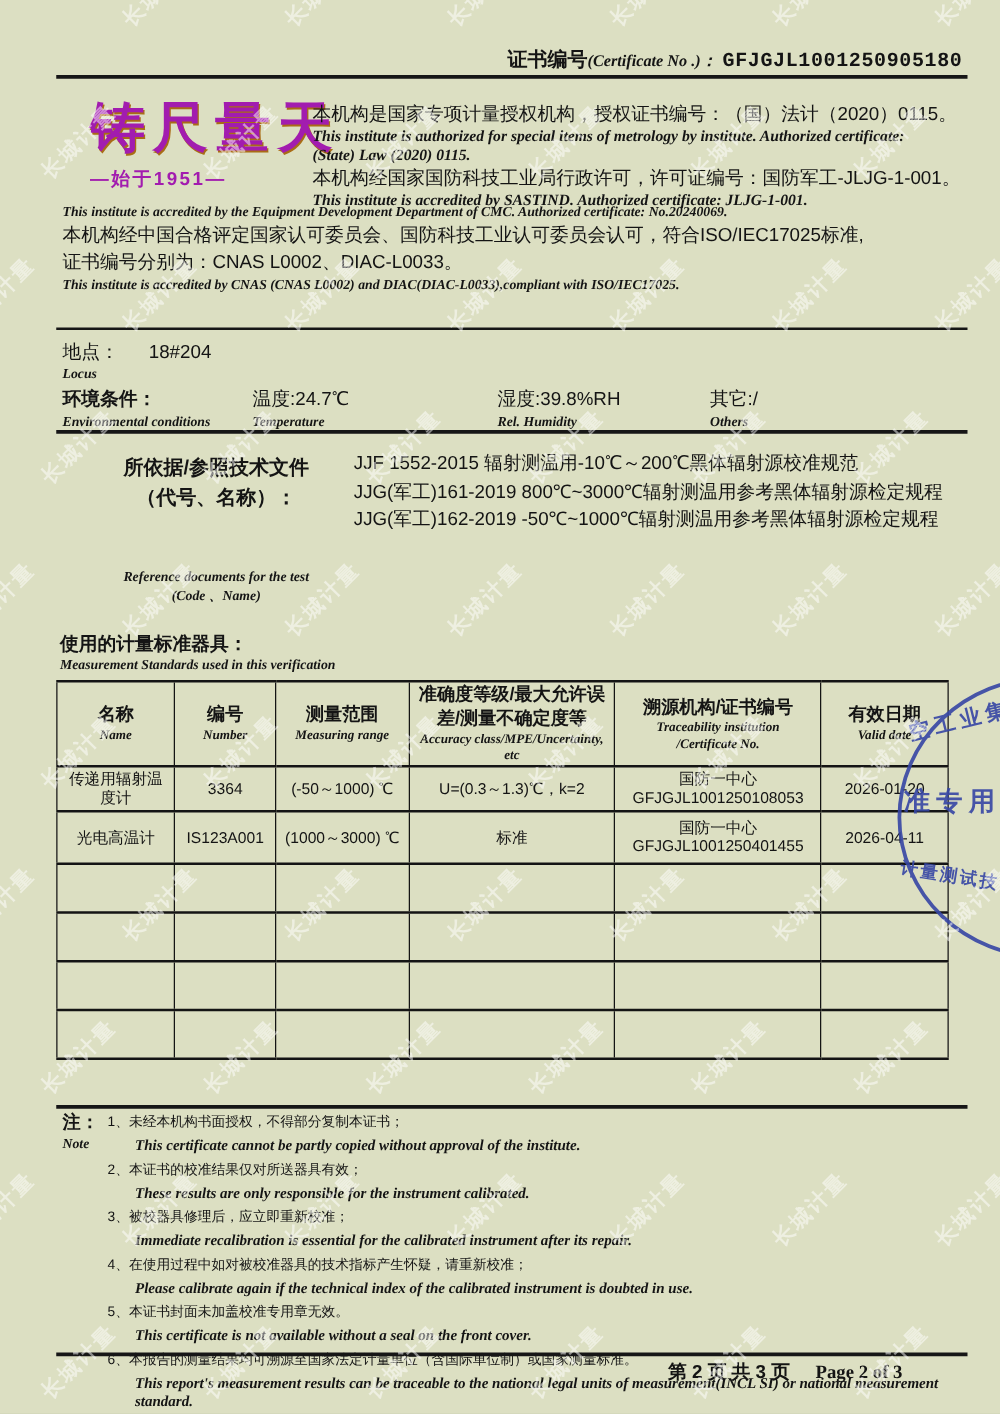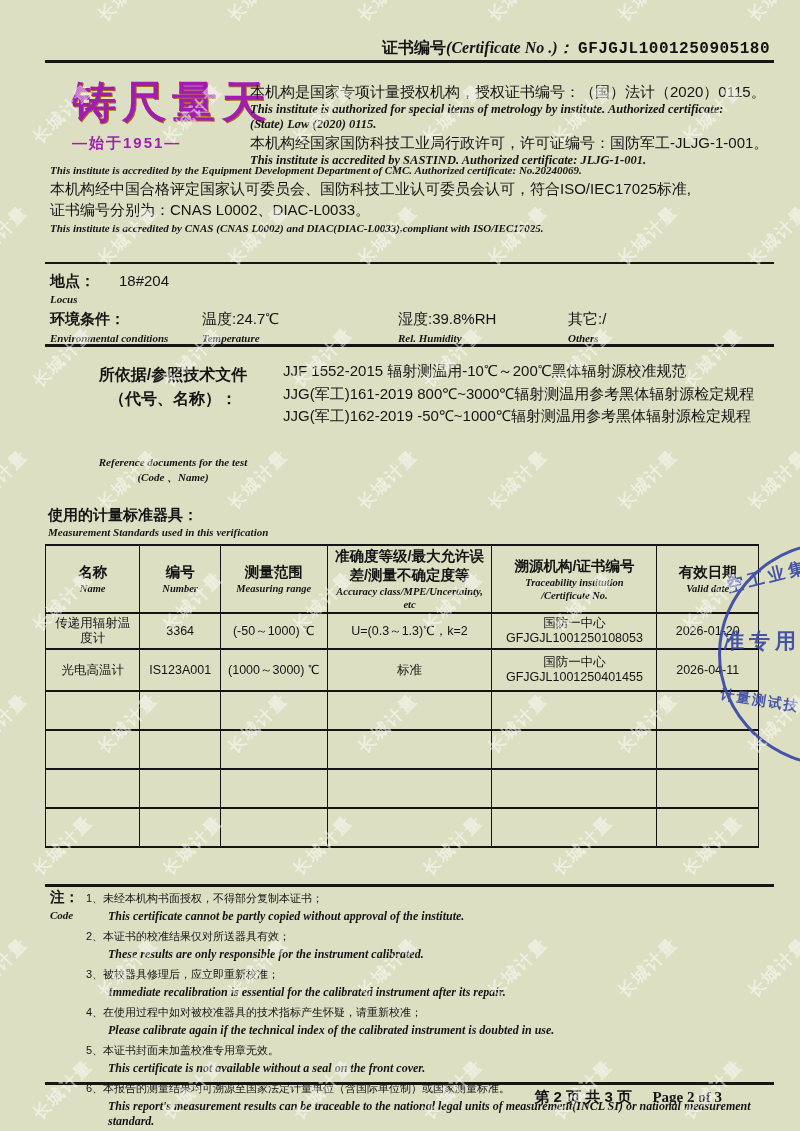--- a/index.html
+++ b/index.html
@@ -8,34 +8,34 @@
   
   #wm{position:absolute;inset:0;z-index:6;pointer-events:none;overflow:hidden;}
   .wm-tile{position:absolute;transform:rotate(-45deg);font-size:17px;font-weight:bold;color:rgba(255,255,255,0.5);letter-spacing:2px;white-space:nowrap;}
   .content{position:absolute;inset:0;z-index:2;}
   .cn{font-family:"Liberation Sans",sans-serif;}
   .en{font-family:"Liberation Serif",serif;font-style:italic;font-weight:bold;}
   .hr{position:absolute;left:45px;right:26px;background:#161616;}
   
   .certline{position:absolute;top:38px;right:30px;white-space:nowrap;}
   .certline .zh{font-weight:bold;font-size:16px;}
-  .certline .en{font-size:16px;margin-top:42px;}
+  .certline .en{font-size:13px;margin-top:42px;}
   .certline .no{font-family:Liberation Mono, monospace;font-weight:bold;font-size:16px;letter-spacing:0.5px;}
   .logo{position:absolute;left:72px;top:76px;width:200px;color:#a21caf;}
   .logo .big{font-family:"Liberation Serif",serif;font-weight:bold;font-size:44px;letter-spacing:6px;line-height:54px;text-shadow:1px 1px 0 #a96c16;}
   .logo .sub{font-size:15px;font-weight:bold;letter-spacing:2px;margin-top:4px;}
   .authR{position:absolute;left:250px;top:81px;width:530px;}
   .authR .zh{font-size:15px;line-height:21px;}
   .authR .en{font-size:12.5px;line-height:15px;}
   .authF{position:absolute;left:50px;top:162px;width:724px;}
   .authF .zh{font-size:15px;line-height:21px;}
   .authF .en{font-size:11px;line-height:16px;}
   
   .locus{position:absolute;left:50px;top:272px;}
-  .locus .zh{font-size:15px;font-weight:bold;}
+  .locus .zh{font-size:15px;font-weight:normal;}
   .locus .val{font-size:15px;margin-left:24px;font-weight:normal;}
   .locus .en{font-size:11px;margin-top:2px;}
   .env{position:absolute;left:50px;top:310px;width:724px;}
   .env .col{position:absolute;top:0;}
   .env .zh{font-size:15px;font-weight:bold;}
   .env .zh.val{font-weight:normal;}
   .env .en{font-size:11px;margin-top:3px;}
   
   .ref-label{position:absolute;left:58px;top:363px;width:230px;text-align:center;font-size:16px;font-weight:bold;line-height:24px;}
   .ref-docs{position:absolute;left:283px;top:360px;width:490px;font-size:15px;line-height:22.5px;}
@@ -315,21 +315,21 @@
       <div class="ring"></div>
       <span class="arc-top cn">空工业集</span>
       <span class="mid cn">准专用章</span>
       <span class="arc-bottom cn">计量测试技</span>
     </div>
 
     <div class="hr" style="top:884px;height:3px;"></div>
 
     <div class="note-label">
       <div class="zh cn">注：</div>
-      <div class="en">Code</div>
+      <div class="en">Note</div>
     </div>
     <div class="notes">
         <div class="note-item">
           <div class="zh cn">1、未经本机构书面授权，不得部分复制本证书；</div>
           <div class="en">This certificate cannot be partly copied without approval of the institute.</div>
         </div>
         <div class="note-item">
           <div class="zh cn">2、本证书的校准结果仅对所送器具有效；</div>
           <div class="en">These results are only responsible for the instrument calibrated.</div>
         </div>

